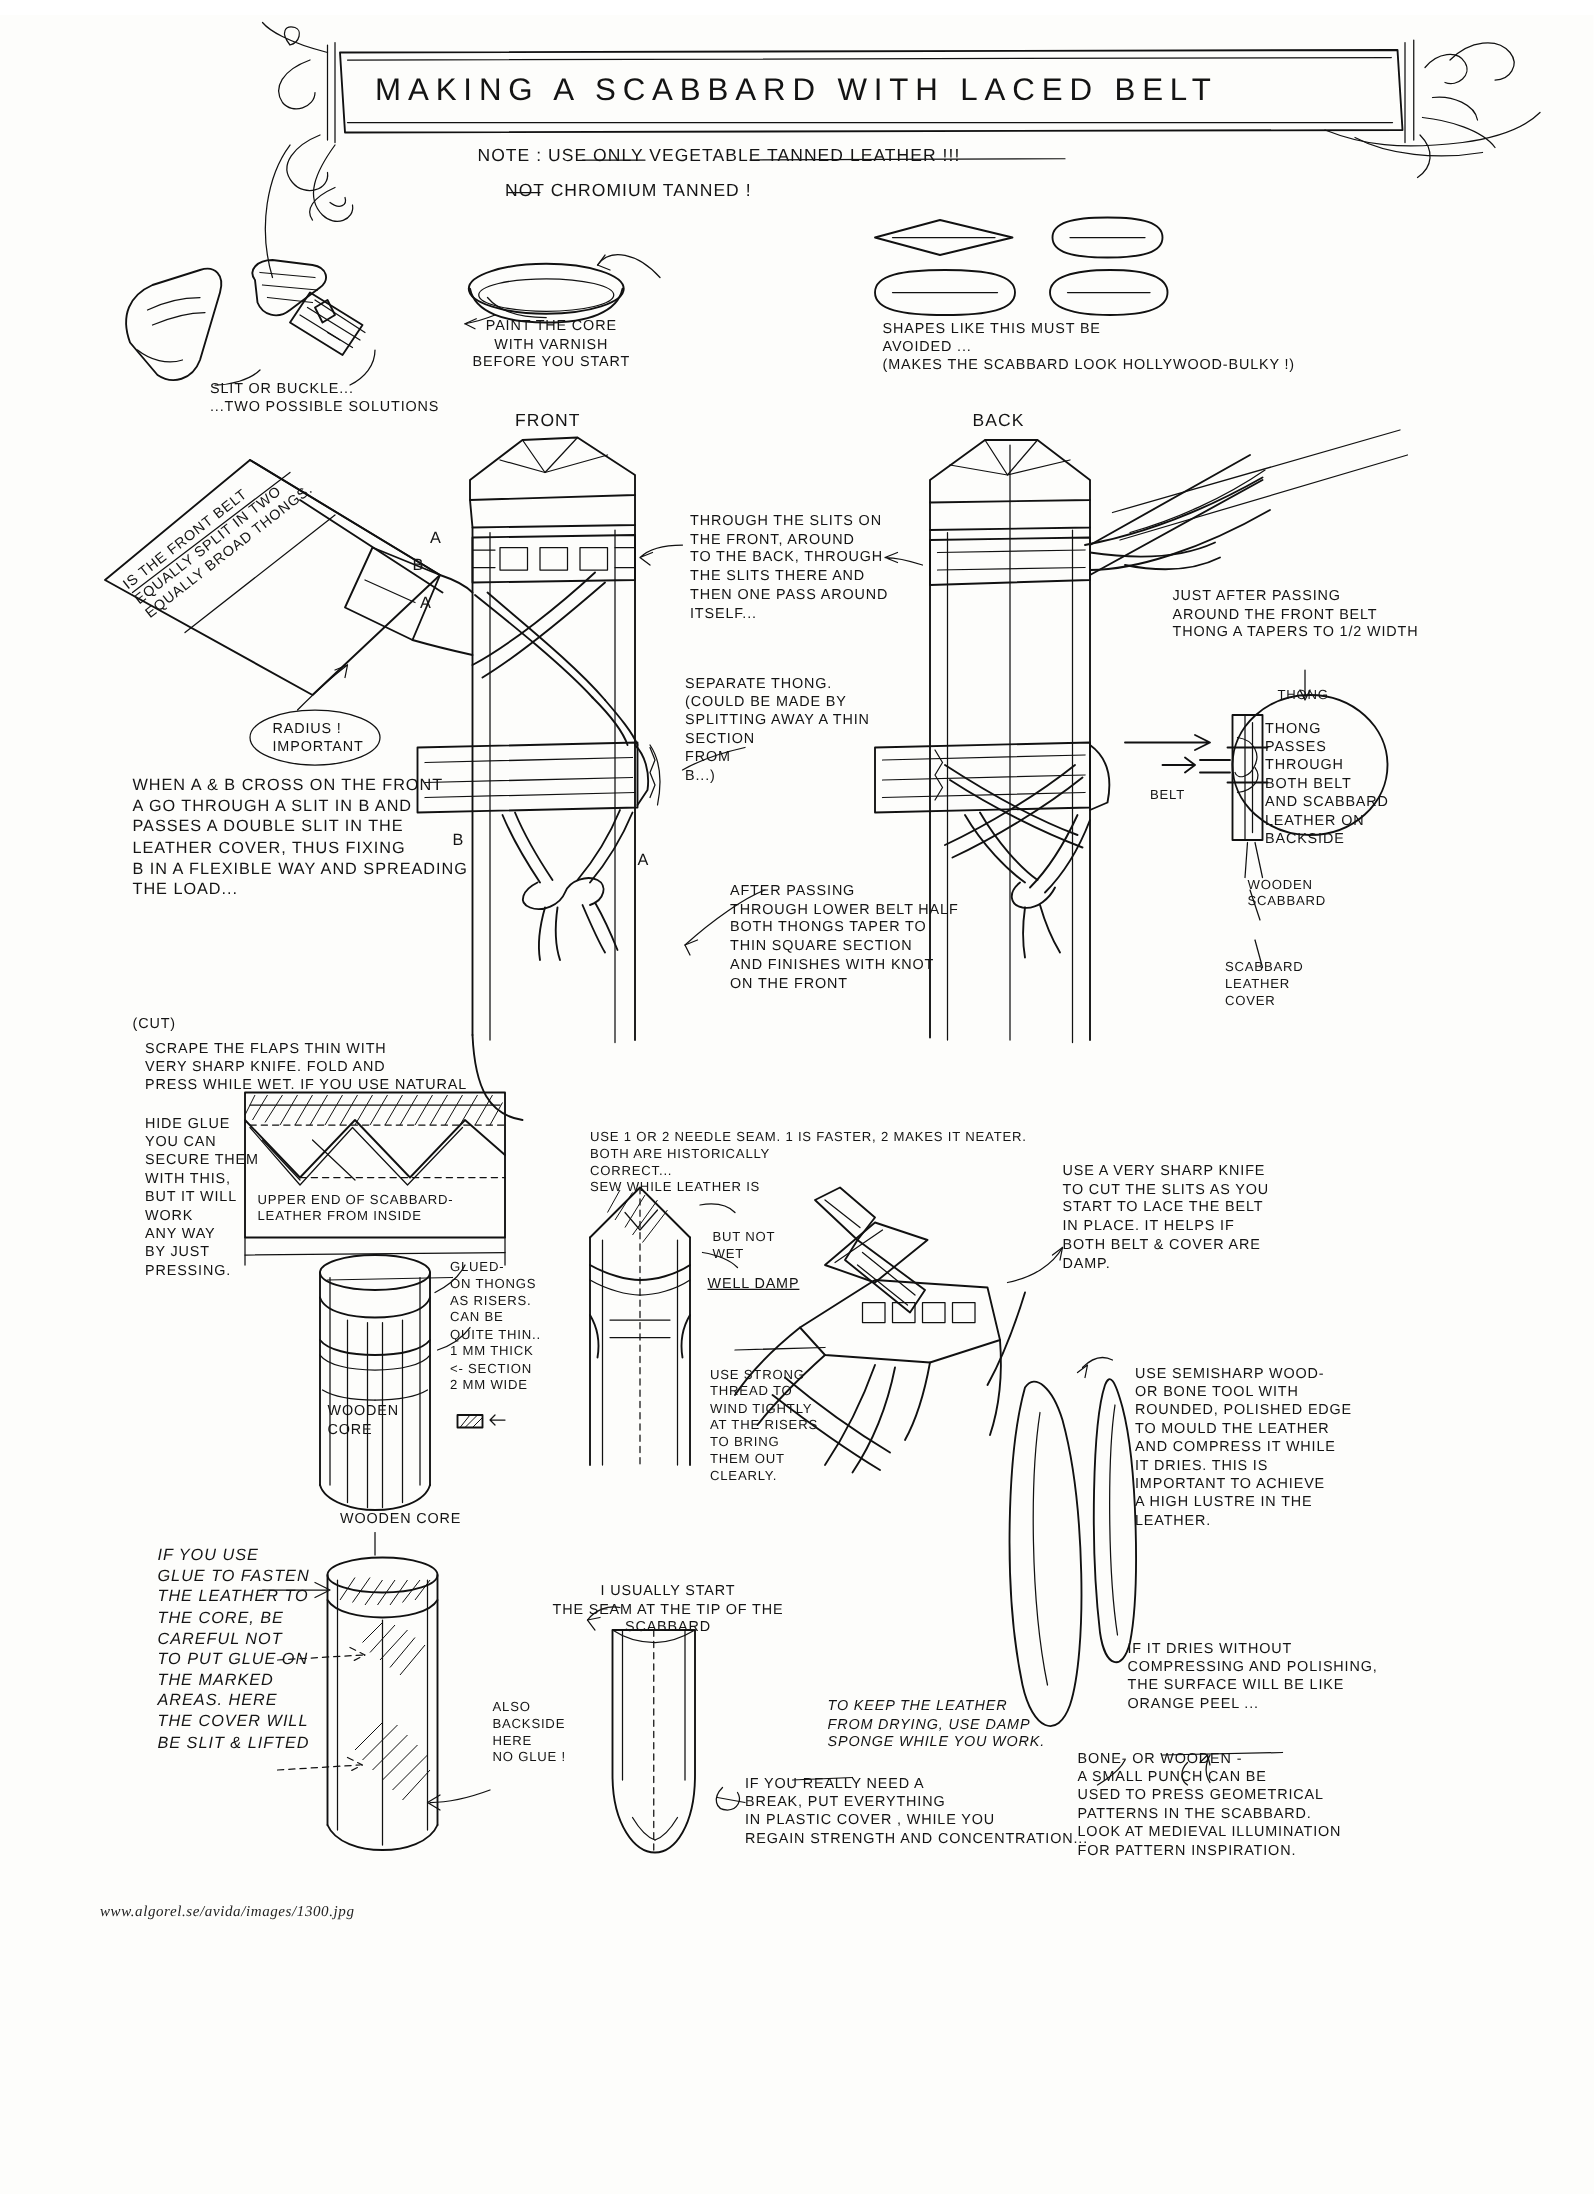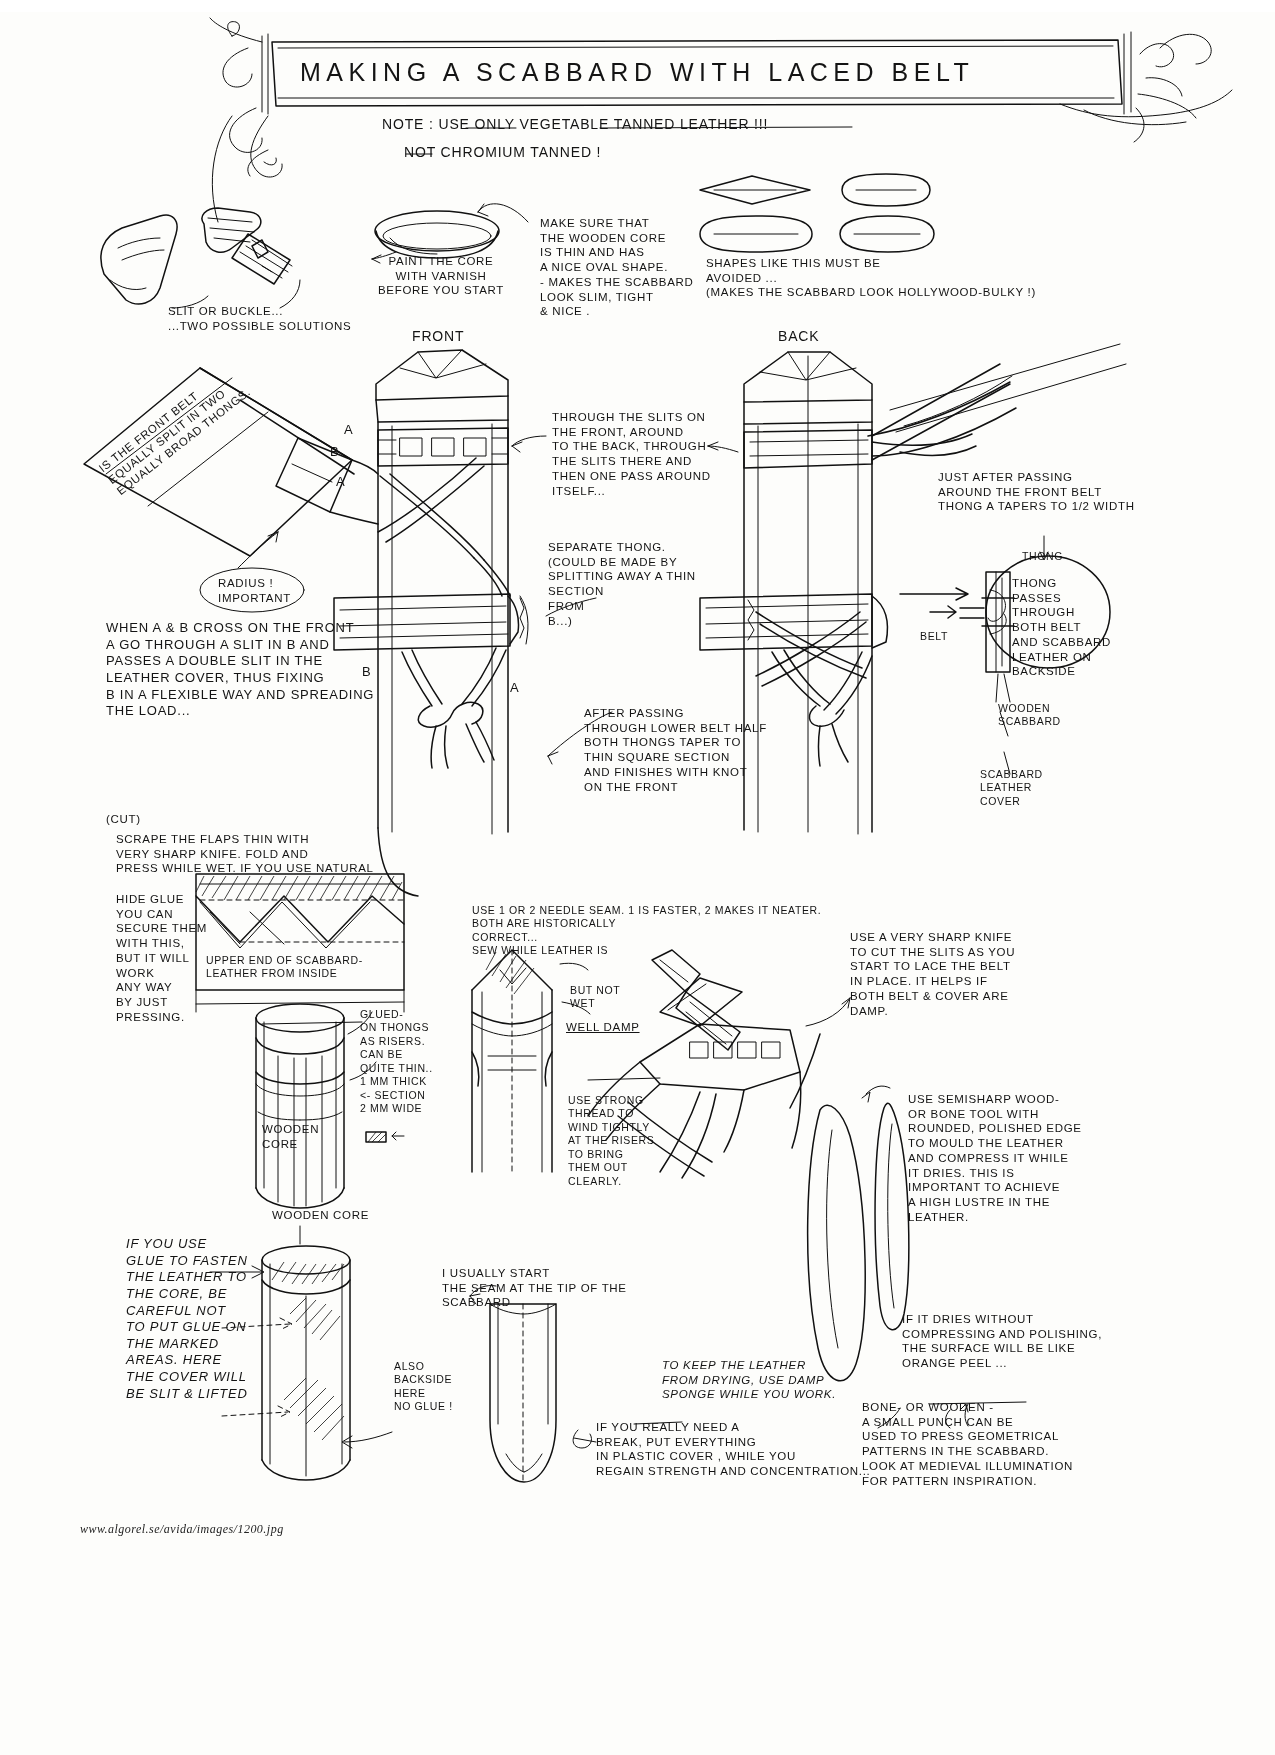--- a/index.html
+++ b/index.html
@@ -357,27 +357,20 @@
   <div class="hw" style="left:382px;top:104px;font-size:14px;">NOTE : USE ONLY  VEGETABLE TANNED LEATHER !!!</div>
   <div class="hw" style="left:404px;top:132px;font-size:14px;">NOT  CHROMIUM TANNED !</div>
 
   <div class="hw small" style="left:168px;top:292px;">SLIT  OR  BUCKLE...
 ...TWO POSSIBLE SOLUTIONS</div>
 
   <div class="hw small" style="left:378px;top:242px;text-align:center;">PAINT THE CORE
 WITH VARNISH
 BEFORE YOU START</div>
 
-  <div class="hw small" style="left:540px;top:204px;">MAKE SURE THAT
-THE WOODEN CORE
-IS THIN AND HAS
-A NICE OVAL SHAPE.
-- MAKES THE SCABBARD
-LOOK SLIM, TIGHT
-&amp; NICE .</div>
 
   <div class="hw small" style="left:706px;top:244px;">SHAPES LIKE THIS MUST BE
 AVOIDED ...
 (MAKES THE SCABBARD LOOK HOLLYWOOD-BULKY !)</div>
 
   <div class="hw" style="left:412px;top:316px;font-size:14px;">FRONT</div>
   <div class="hw" style="left:778px;top:316px;font-size:14px;">BACK</div>
 
   <div class="hw small rot-left" style="left:96px;top:452px;width:280px;">IS THE FRONT BELT
 EQUALLY SPLIT IN TWO
@@ -526,34 +519,34 @@
 THE MARKED
 AREAS. HERE
 THE COVER WILL
 BE SLIT &amp; LIFTED</div>
 
   <div class="hw tiny" style="left:394px;top:1348px;">ALSO
 BACKSIDE
 HERE
 NO GLUE !</div>
 
-  <div class="hw small" style="left:442px;top:1254px;">I USUALLY START
+  <div class="hw small" style="left:442px;top:1254px;text-align:center;">I USUALLY START
 THE SEAM AT THE TIP OF THE
 SCABBARD</div>
 
   <div class="hw small" style="left:662px;top:1346px;font-style:italic;">TO KEEP THE LEATHER
 FROM DRYING, USE DAMP
 SPONGE WHILE YOU WORK.</div>
 
   <div class="hw small" style="left:596px;top:1408px;">IF YOU REALLY NEED A
 BREAK, PUT EVERYTHING
 IN PLASTIC COVER , WHILE YOU
 REGAIN STRENGTH AND CONCENTRATION...</div>
 
   <div class="hw" style="left:344px;top:410px;font-size:13px;">A</div>
   <div class="hw" style="left:330px;top:432px;font-size:13px;">B</div>
   <div class="hw" style="left:336px;top:462px;font-size:13px;">A</div>
   <div class="hw" style="left:362px;top:652px;font-size:13px;">B</div>
   <div class="hw" style="left:510px;top:668px;font-size:13px;">A</div>
 
-  <div class="url">www.algorel.se/avida/images/1200.jpg</div>
+  <div class="url">www.algorel.se/avida/images/1300.jpg</div>
 
 </div>
 
 </body></html>

